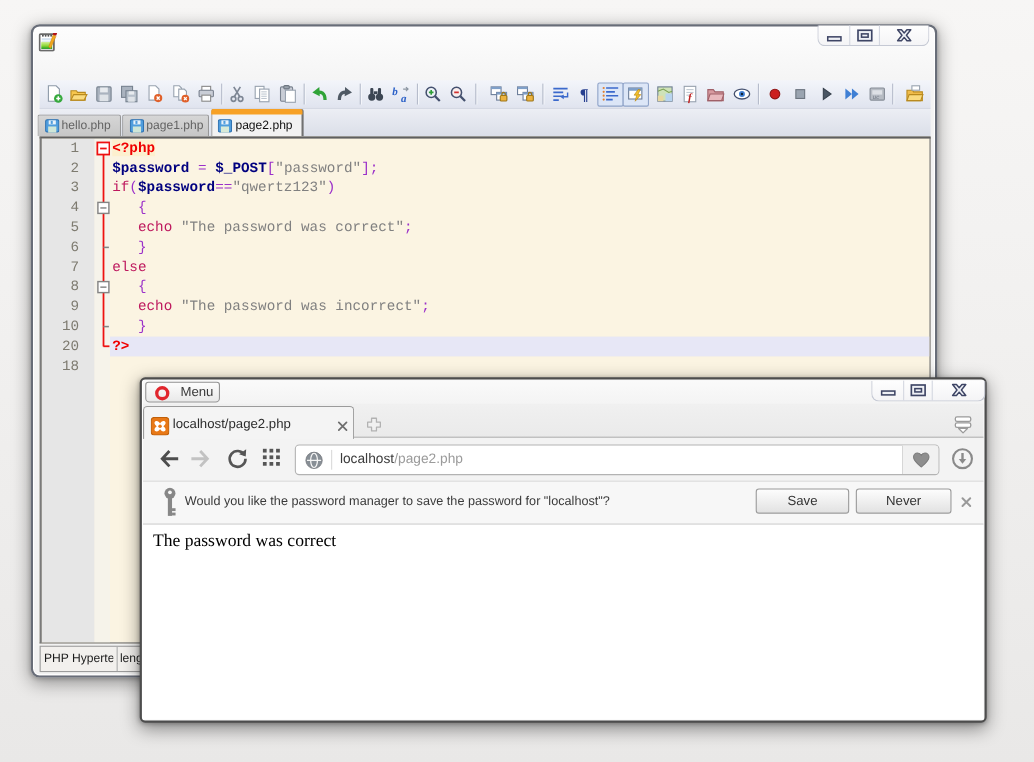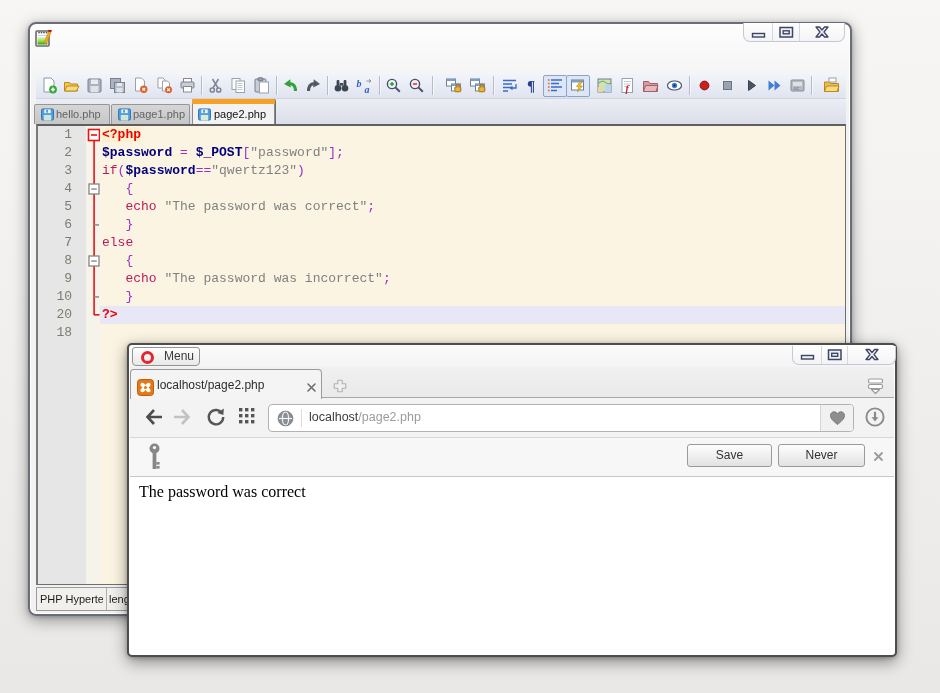--- a/index.html
+++ b/index.html
@@ -499,20 +499,21 @@
     </svg>
   </div>
   <div class="op-pass" id="oppass">
     <svg style="position:absolute;left:18px;top:5px;" width="13" height="27" viewBox="0 0 13 27">
       <circle cx="6.5" cy="5.5" r="5" fill="#878787"></circle>
       <circle cx="6.5" cy="4.6" r="1.7" fill="#f7f7f7"></circle>
       <rect x="4.6" y="9.5" width="3.8" height="16.5" fill="#878787"></rect>
       <rect x="8.4" y="19" width="3.2" height="2.6" fill="#878787"></rect>
       <rect x="8.4" y="23" width="3.2" height="2.6" fill="#878787"></rect>
     </svg>
+    <div style="position:absolute;left:38px;top:12px;white-space:nowrap;">Would you like the password manager to save the password for "localhost"?</div>
     <div class="btn" style="left:557px;width:85px;">Save</div>
     <div class="btn" style="left:648px;width:87px;">Never</div>
     <svg style="position:absolute;left:743px;top:13px;" width="11" height="11" viewBox="0 0 11 11">
         <path d="M2 2L9 9M9 2L2 9" stroke="#9a9a9a" stroke-width="1.8" stroke-linecap="round"></path>
       </svg>
   </div>
   <div class="op-content">
       <div style="position:absolute;left:9px;top:6px;">The password was correct</div>
     </div>
 </div>

